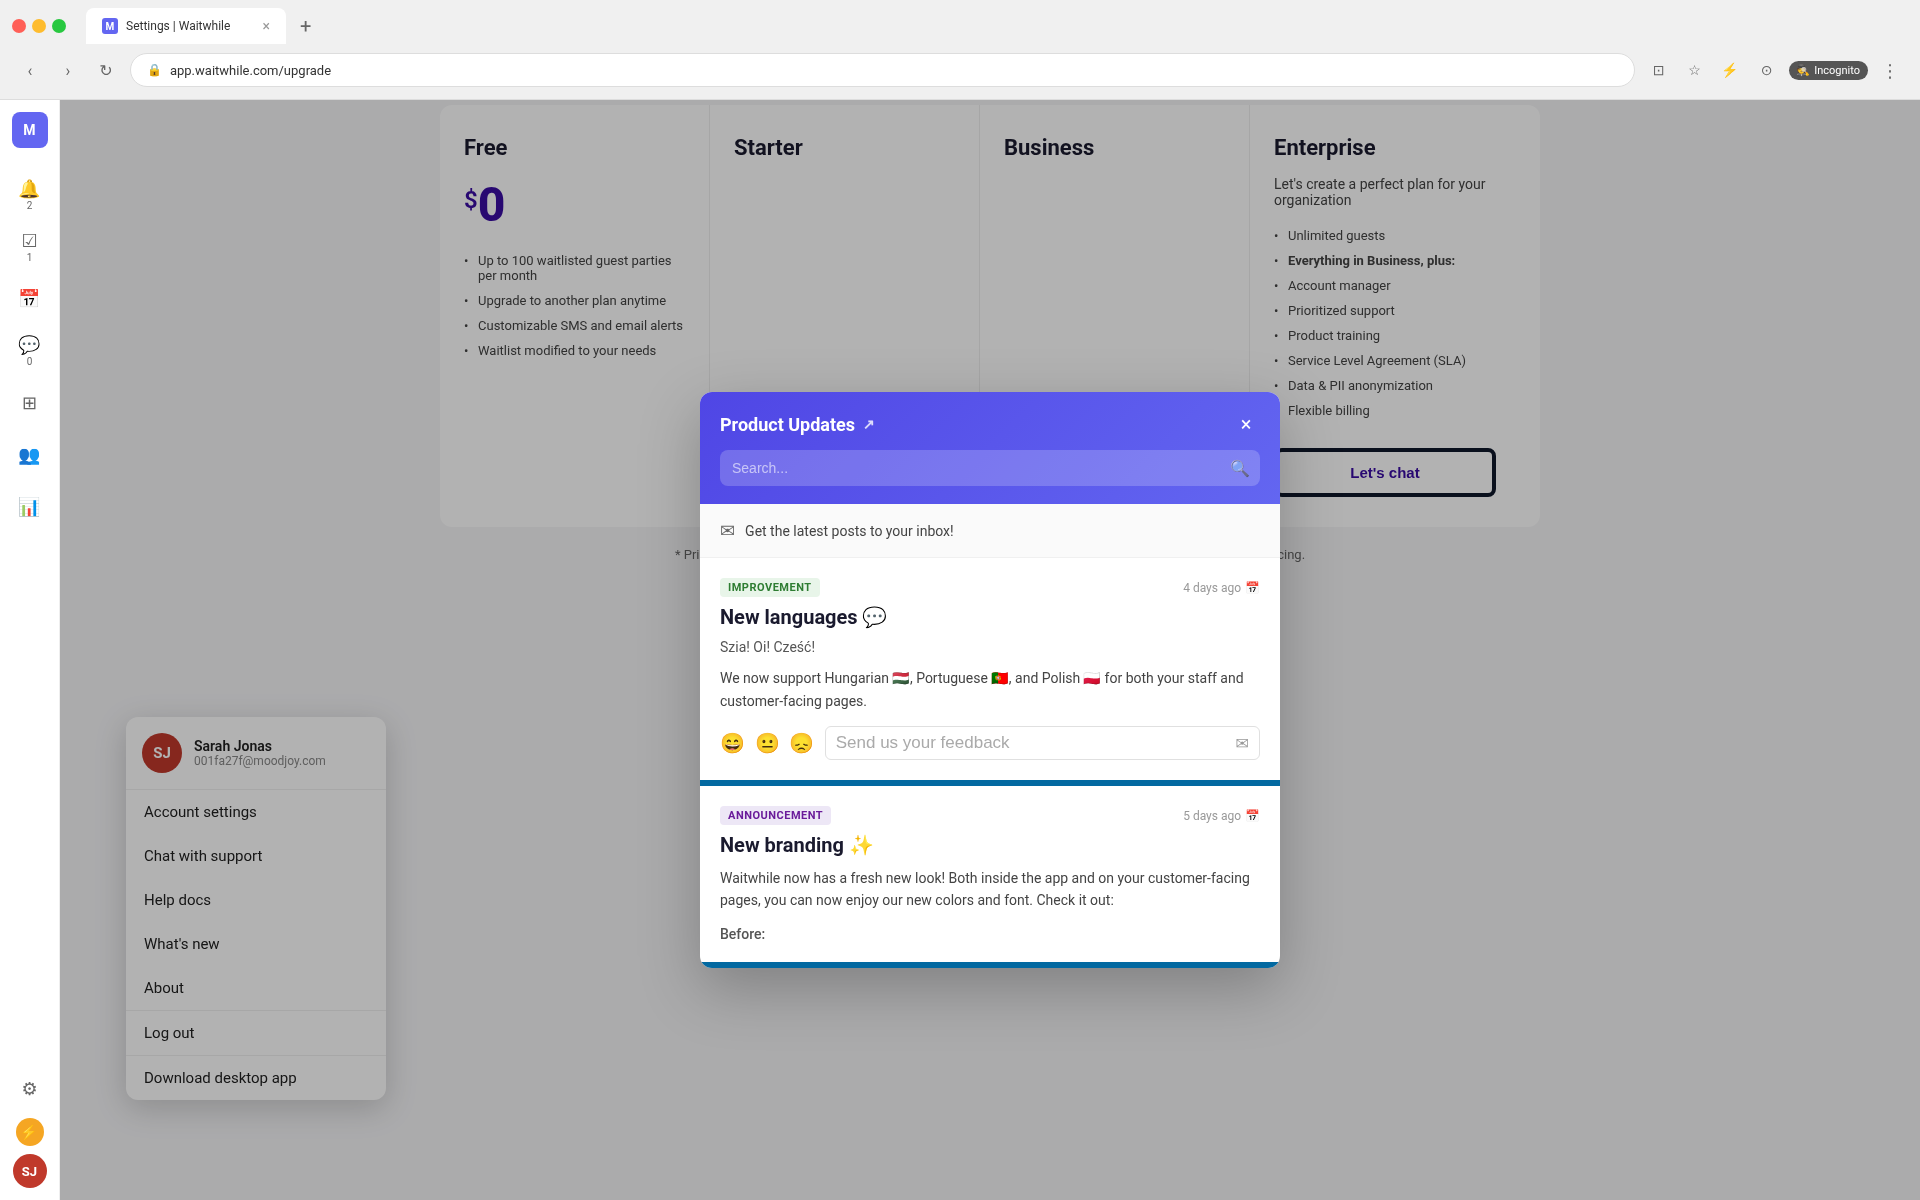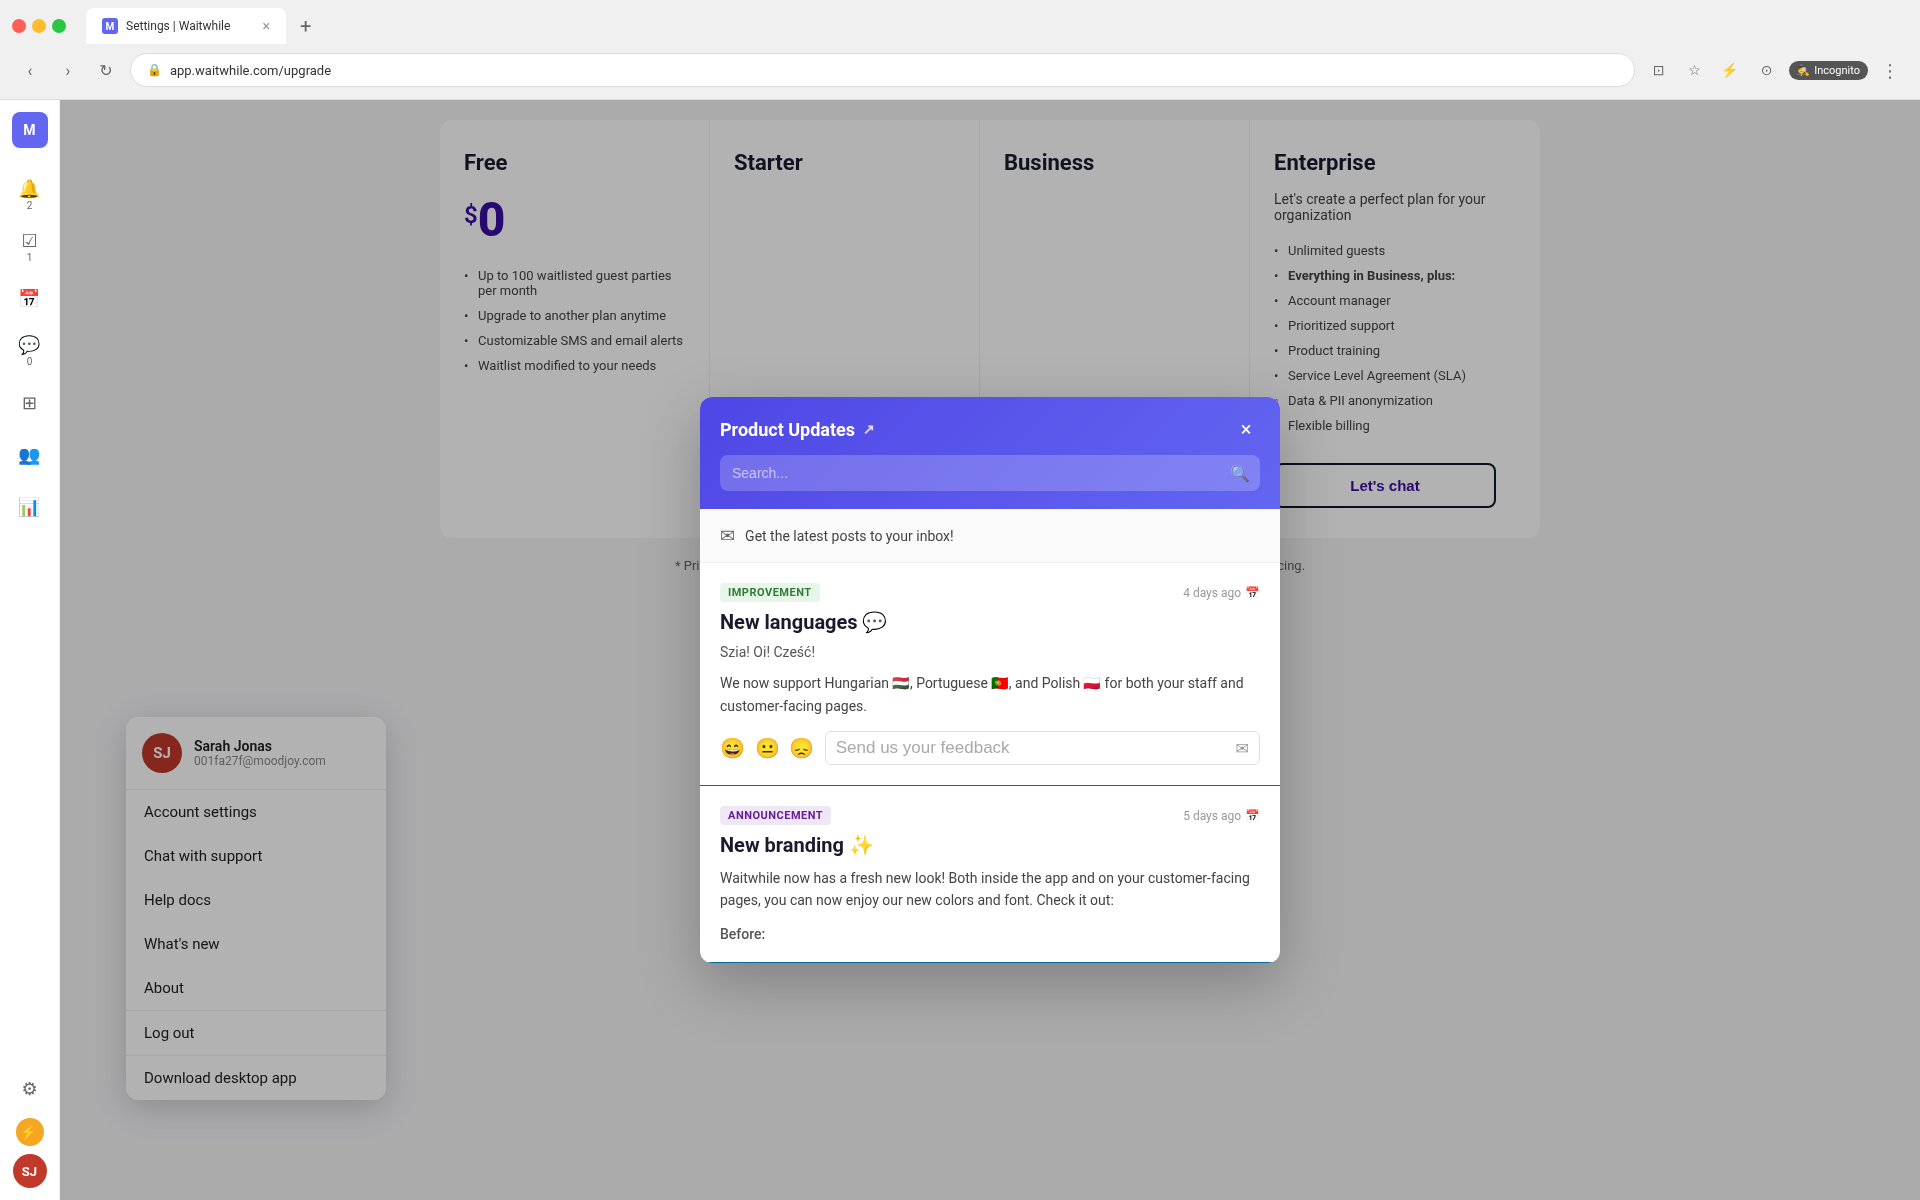--- a/index.html
+++ b/index.html
@@ -170,21 +170,21 @@
     
     .main-content {
       flex: 1;
       overflow-y: auto;
       background: #f5f5f7;
       position: relative;
     }
 
     
     .pricing-page {
-      padding: 20px;
+      padding: 5px;
       min-height: 100%;
     }
 
     .pricing-grid {
       display: grid;
       grid-template-columns: 270px 270px 270px 270px;
       gap: 0;
       background: white;
       border-radius: 12px;
       overflow: hidden;
@@ -236,21 +236,21 @@
     }
 
     .enterprise-col {
       background: white;
       padding: 30px 24px;
     }
     .enterprise-col .plan-name { font-size: 22px; font-weight: 700; color: #1a1a2e; }
     .enterprise-tagline { font-size: 14px; color: #444; margin-bottom: 20px; }
     .lets-chat-btn {
       background: white;
-      border: 2px solid #0f172a;
+      border: 4px solid #0f172a;
       color: #3a0ca3;
       font-size: 15px;
       font-weight: 600;
       padding: 12px 24px;
       border-radius: 8px;
       cursor: pointer;
       width: 100%;
       margin-top: 20px;
     }
 
@@ -385,21 +385,21 @@
       gap: 10px;
       padding: 16px 20px;
       border-bottom: 1px solid #f0f0f0;
       background: #fafafa;
     }
     .mail-icon { font-size: 18px; color: #666; }
     .subscribe-text { font-size: 14px; color: #444; }
 
     .post-item {
       padding: 20px;
-      border-bottom: 1px solid #0369a1;
+      border-bottom: 6px solid #0369a1;
     }
     .post-meta {
       display: flex;
       align-items: center;
       justify-content: space-between;
       margin-bottom: 8px;
     }
     .post-badge-improvement {
       background: #e8f5e9;
       color: #2e7d32;

